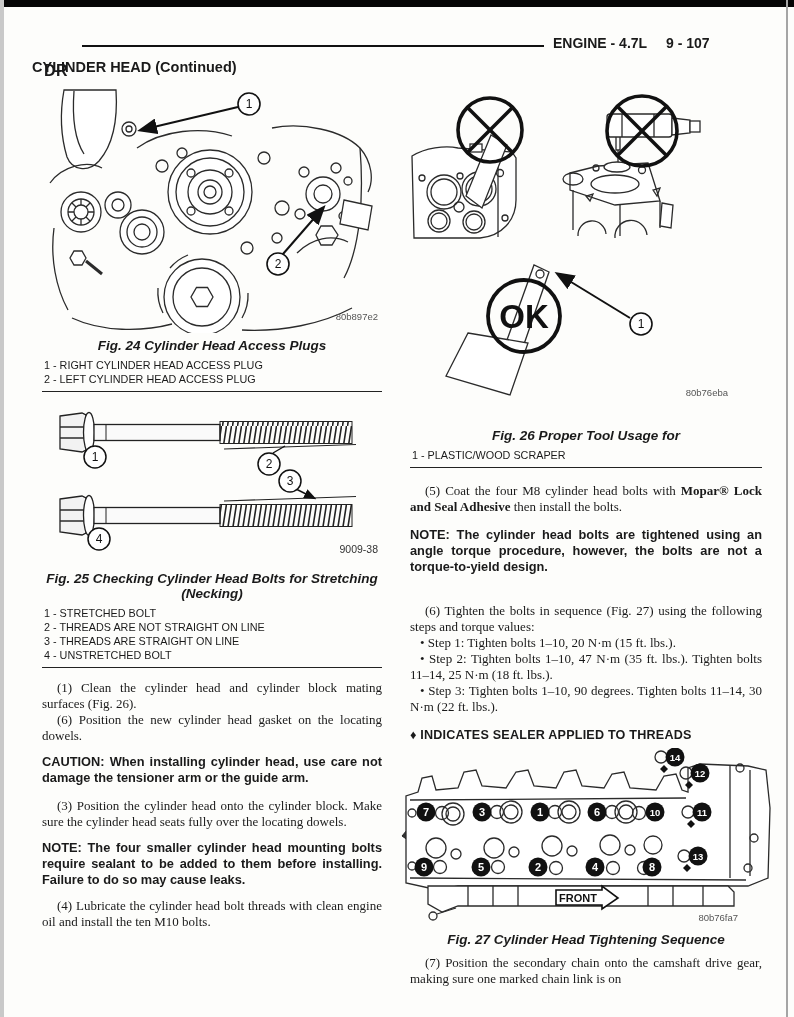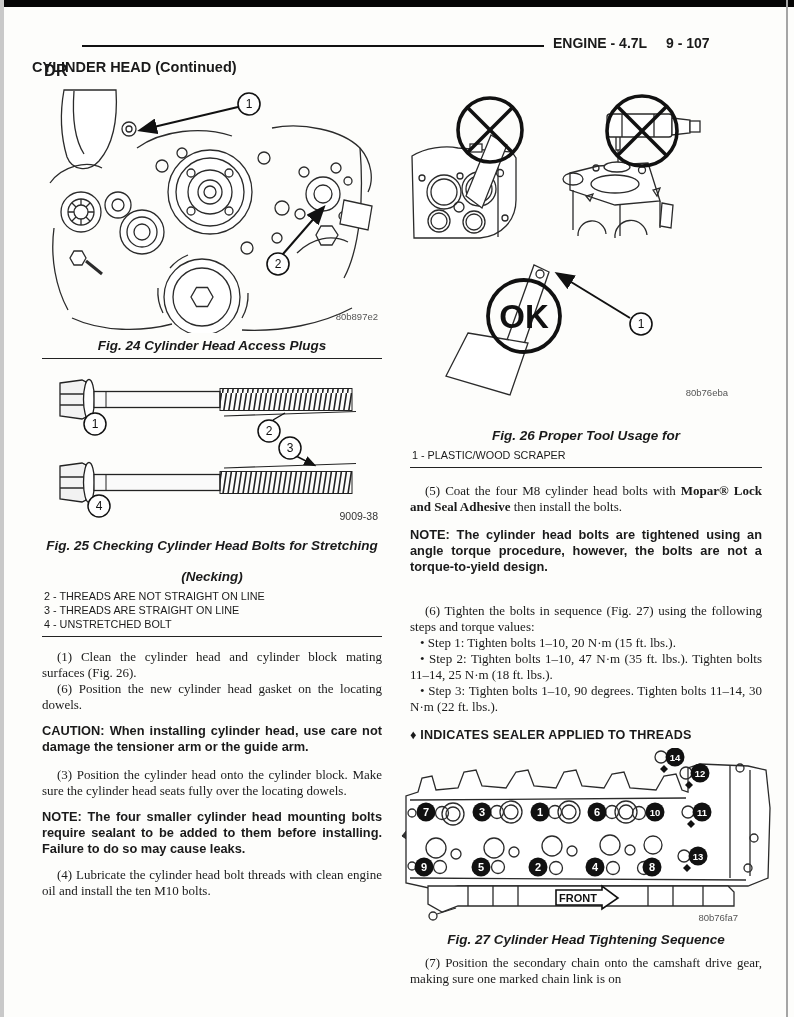--- a/index.html
+++ b/index.html
@@ -10,21 +10,21 @@
   .hdr-code{position:absolute;left:44px;top:34px;font:bold 16px "Liberation Sans",sans-serif;letter-spacing:.5px;margin-top:28px;}
   .hdr-rule{position:absolute;left:82px;top:45px;width:462px;height:2px;background:#111;}
   .hdr-title{position:absolute;left:553px;top:35px;font:bold 14px "Liberation Sans",sans-serif;text-align:center;}
   .hdr-page{position:absolute;left:666px;top:35px;font:bold 14px "Liberation Sans",sans-serif;}
   .section-title{position:absolute;left:32px;top:59px;font:bold 14.5px "Liberation Sans",sans-serif;}
   .col{position:absolute;top:88px;}
   #col-left{left:42px;width:340px;}
   #col-right{left:410px;width:352px;}
   svg{display:block;}
   .figcap{font:italic bold 13.5px "Liberation Sans",sans-serif;text-align:center;margin:5px 0 0;}
-  .figcap2{margin-top:16px;}
+  .figcap2{margin-top:0;}
   .legend{margin:5px 0 0 2px;font:10.8px "Liberation Sans",sans-serif;line-height:14px;}
   .rule{border:0;border-top:1.6px solid #222;margin:5px 0 0;}
   p.body{margin:0;font:13px/15.9px "Liberation Serif",serif;text-align:justify;text-indent:15px;}
   p.mt{margin-top:12px;}
   p.bold-note{margin:10px 0 0;font:bold 12.8px/16.2px "Liberation Sans",sans-serif;text-align:justify;}
   p.step{margin:0;font:13px/15.9px "Liberation Serif",serif;text-align:justify;text-indent:10px;}
   .sealer{margin:13px 0 0;font:bold 12.6px "Liberation Sans",sans-serif;letter-spacing:.2px;}
   .figcode{font:9.5px "Liberation Sans",sans-serif;fill:#555;}
   .callout-num{font:12px "Liberation Sans",sans-serif;fill:#111;text-anchor:middle;}
   .seqnum{font:bold 11px "Liberation Sans",sans-serif;fill:#fff;text-anchor:middle;}
@@ -121,20 +121,24 @@
       </g>
       <g>
         <line x1="241" y1="166" x2="281" y2="120" stroke="#111" stroke-width="2" marker-end="url(#ah24)"></line>
         <circle cx="236" cy="176" r="11" fill="#fff" stroke="#111" stroke-width="1.6"></circle>
         <text class="callout-num" x="236" y="180">2</text>
       </g>
       <text class="figcode" x="336" y="232" text-anchor="end">80b897e2</text>
     </svg>
 
     <p class="figcap">Fig. 24 Cylinder Head Access Plugs</p>
+    <div class="legend">
+      <div>1 - RIGHT CYLINDER HEAD ACCESS PLUG</div>
+      <div>2 - LEFT CYLINDER HEAD ACCESS PLUG</div>
+    </div>
     <hr class="rule">
 
     <svg width="340" height="160" viewBox="0 0 340 160" style="margin-top:8px">
       <defs>
         <pattern id="thr25" width="5" height="26" patternUnits="userSpaceOnUse">
             <line x1="4.5" y1="0" x2="0.5" y2="26" stroke="#222" stroke-width="1.6"></line>
           </pattern>
         <marker id="ah25" markerWidth="9" markerHeight="7" refX="7" refY="3.5" orient="auto">
             <path d="M0,0 L9,3.5 L0,7 Z" fill="#111"></path>
           </marker>
@@ -174,20 +178,21 @@
       <g>
         <circle cx="57" cy="139" r="11" fill="#fff" stroke="#111" stroke-width="1.5"></circle>
         <text class="callout-num" x="57" y="143">4</text>
       </g>
       <text class="figcode" x="336" y="153" text-anchor="end" style="font-size:10.5px;fill:#333">9009-38</text>
     </svg>
 
     <p class="figcap" style="margin-top:11px">Fig. 25 Checking Cylinder Head Bolts for Stretching</p>
     <p class="figcap figcap2">(Necking)</p>
     <div class="legend">
+      <div>1 - STRETCHED BOLT</div>
       <div>2 - THREADS ARE NOT STRAIGHT ON LINE</div>
       <div>3 - THREADS ARE STRAIGHT ON LINE</div>
       <div>4 - UNSTRETCHED BOLT</div>
     </div>
     <hr class="rule">
 
     <p class="body mt">(1) Clean the cylinder head and cylinder block mating surfaces (Fig. 26).</p>
     <p class="body">(6) Position the new cylinder head gasket on the locating dowels.</p>
     <p class="bold-note">CAUTION: When installing cylinder head, use care not damage the tensioner arm or the guide arm.</p>
     <p class="body mt">(3) Position the cylinder head onto the cylinder block. Make sure the cylinder head seats fully over the locating dowels.</p>

